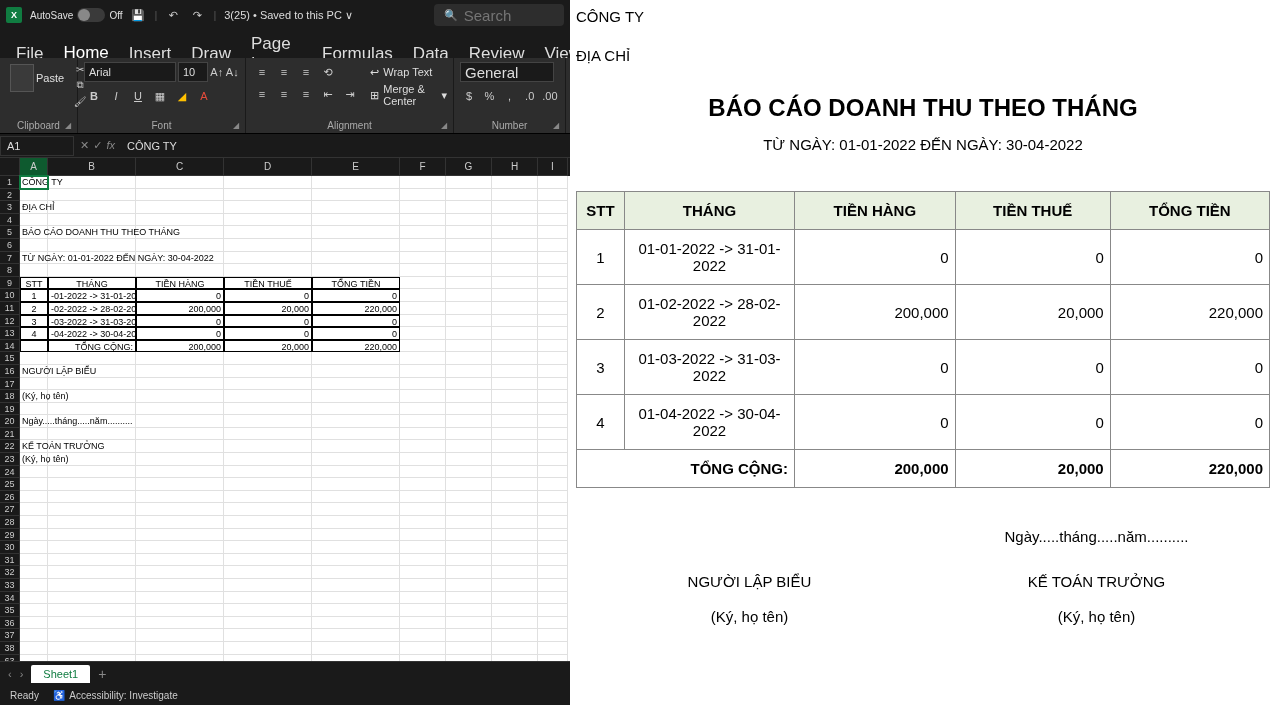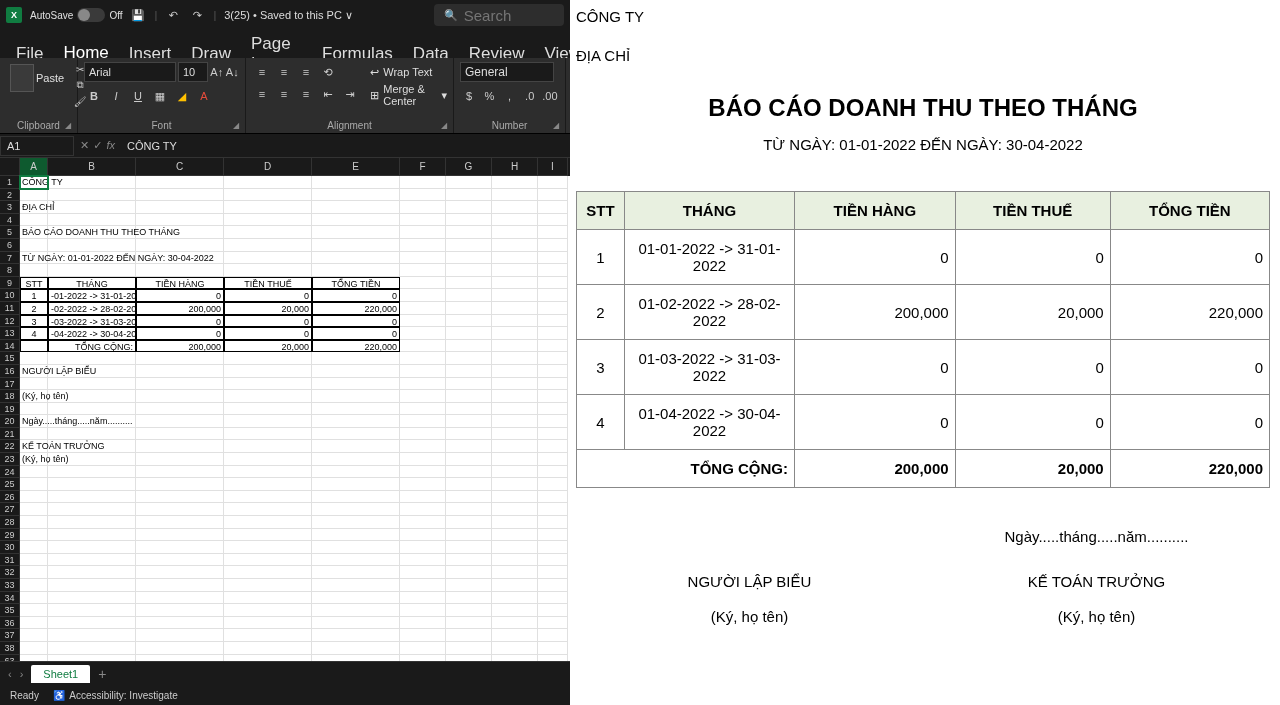--- a/index.html
+++ b/index.html
@@ -28,21 +28,21 @@
 .sb { width:16px; height:14px; display:flex; align-items:center; justify-content:center; color:#ccc; font-size:10px; cursor:pointer; }
 .font-row { display:flex; gap:2px; align-items:center; margin-bottom:4px; }
 .font-sel { background:#1a1a1a; border:1px solid #444; color:#ddd; font-size:11px; height:20px; padding:0 4px; }
 .font-name { width:92px; }
 .font-size { width:30px; }
 .rb { width:20px; height:20px; display:flex; align-items:center; justify-content:center; color:#ccc; cursor:pointer; font-size:11px; }
 .align-grid { display:flex; flex-direction:column; gap:2px; }
 .align-row { display:flex; gap:2px; }
 .merge-col { display:flex; flex-direction:column; gap:3px; padding-left:6px; }
 .merge-item { display:flex; align-items:center; gap:4px; font-size:11px; color:#ddd; height:20px; }
-.num-fmt { background:#1a1a1a; border:1px solid #444; color:#ddd; font-size:12px; height:20px; width:94px; padding:0 4px; }
+.num-fmt { background:#1a1a1a; border:1px solid #444; color:#ddd; font-size:15px; height:20px; width:94px; padding:0 4px; }
 .dlg-launch { position:absolute; bottom:2px; right:2px; width:10px; height:10px; font-size:8px; color:#888; }
 .namebar { height:24px; background:#1a1a1a; display:flex; align-items:center; border-bottom:1px solid #333; }
 .name-box { width:74px; background:#1a1a1a; border:1px solid #333; padding:2px 6px; font-size:11px; color:#ddd; height:20px; }
 .fx-btns { display:flex; gap:4px; padding:0 6px; color:#888; font-size:11px; }
 .fx-btns span { cursor:pointer; }
 .formula-input { flex:1; background:#1a1a1a; border:none; color:#ddd; font-size:11px; padding:0 6px; height:20px; outline:none; }
 .grid-area { flex:1; background:#fff; color:#000; display:flex; overflow:hidden; position:relative; }
 .row-hdrs { width:20px; background:#1a1a1a; color:#ccc; }
 .row-hdrs .hcorner { height:18px; border-bottom:1px solid #333; border-right:1px solid #333; }
 .row-hdrs .rh { height:12.6px; font-size:9px; text-align:center; border-bottom:1px solid #333; border-right:1px solid #333; line-height:12px; }

